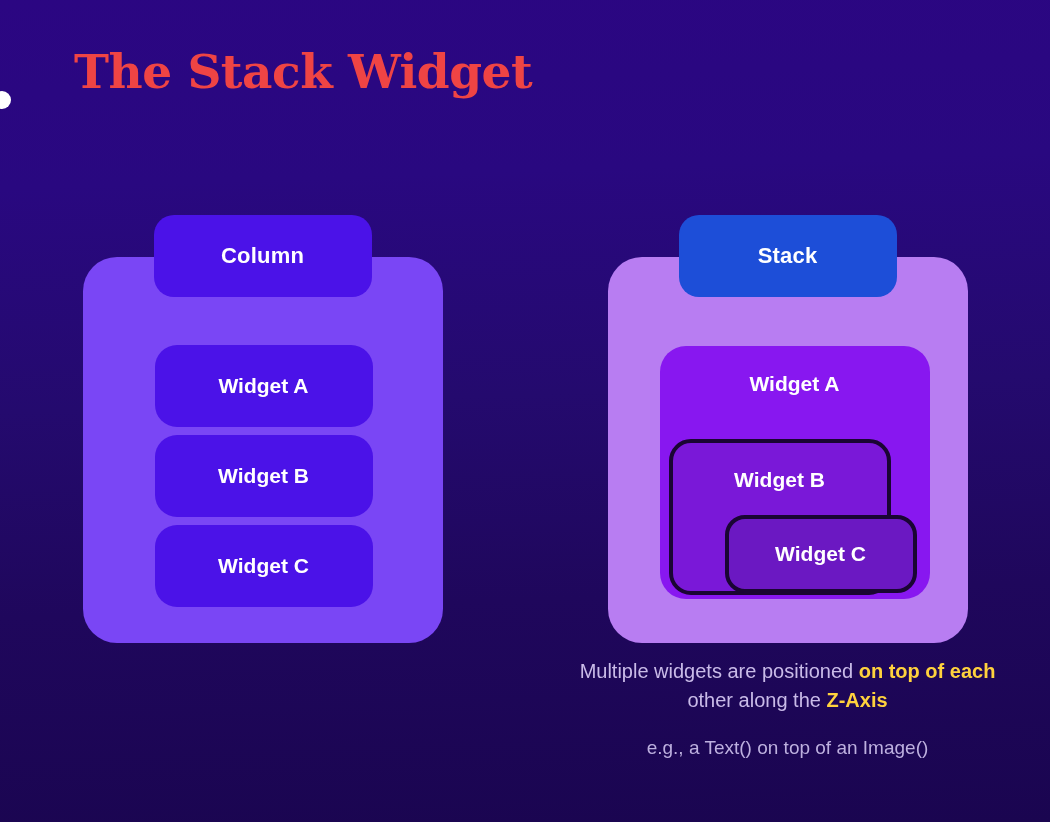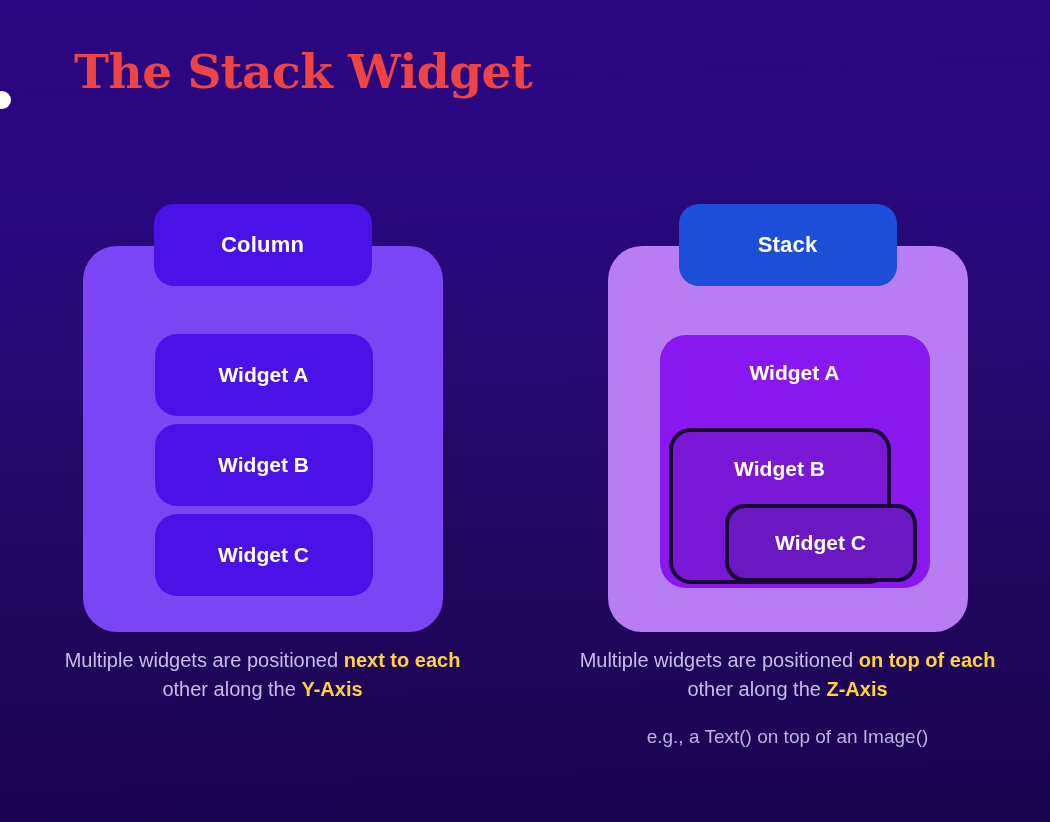--- a/index.html
+++ b/index.html
@@ -37,21 +37,21 @@
     font-size: 47px;
     letter-spacing: -0.5px;
     color: #ef4444;
     white-space: nowrap;
     margin-left: 24px;
   }
 
   
   .panels {
     position: absolute;
-    top: 204px;
+    top: 215px;
     left: 0;
     width: 1050px;
     display: flex;
     justify-content: space-between;
   }
   .panel {
     width: 525px;
     display: flex;
     flex-direction: column;
     align-items: center;
@@ -216,23 +216,20 @@
 
       <div class="chip chip-column">Column</div>
 
       <div class="col-items">
         <div class="col-item">Widget A</div>
         <div class="col-item">Widget B</div>
         <div class="col-item">Widget C</div>
       </div>
     </div>
 
-    <div class="caption">
-      <span>Multiple widgets are positioned </span><b>next to each</b><span> other along the </span><b>Y-Axis</b>
-    </div>
 
   </div>
 
   <div class="panel">
 
     <div class="diagram">
       <div class="container-box container-stack"></div>
 
       <div class="chip chip-stack">Stack</div>
 

